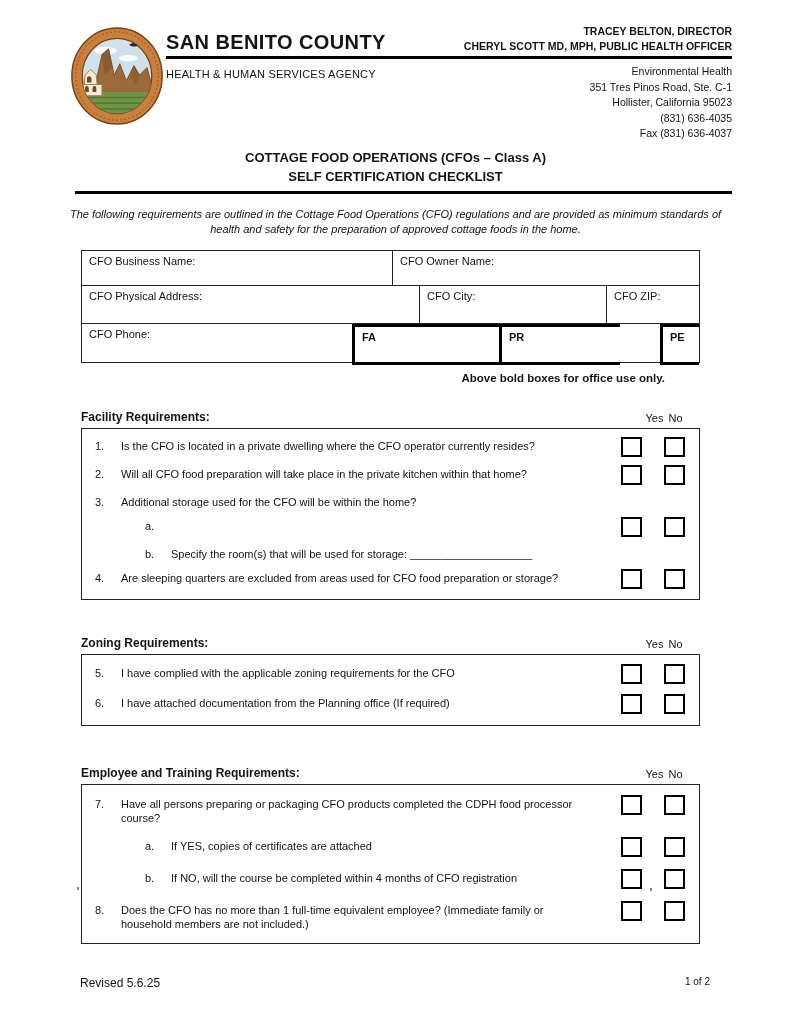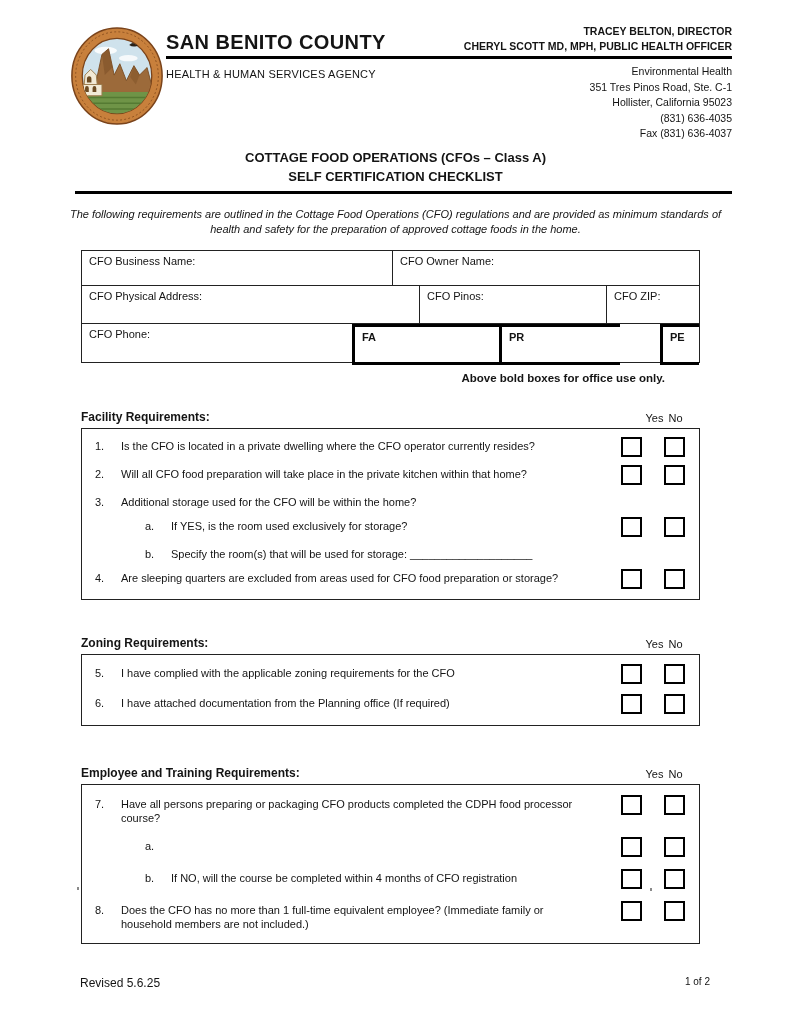--- a/index.html
+++ b/index.html
@@ -123,21 +123,21 @@
         </div>
         <div class="fcell" style="flex:1;">
           <span>CFO Owner Name:</span>
         </div>
       </div>
       <div class="frow r2">
         <div class="fcell" style="width:338px;">
           <span>CFO Physical Address:</span>
         </div>
         <div class="fcell" style="width:187px;">
-          <span>CFO Pinos:</span>
+          <span>CFO City:</span>
         </div>
         <div class="fcell" style="flex:1;">
           <span>CFO ZIP:</span>
         </div>
       </div>
       <div class="frow r3">
         <div class="fcell" style="width:270px;">
           <span>CFO Phone:</span>
         </div>
         <div class="fcell boldcell" style="width:150px;">
@@ -176,21 +176,20 @@
             <span class="cb"></span>
             <span class="cb"></span>
           </span>
       </div>
       <div class="item">
         <span class="num">3.</span>
         <span class="txt">Additional storage used for the CFO will be within the home?</span>
       </div>
       <div class="item sub">
         <span class="num">a.</span>
-        <span class="txt">If YES, is the room used exclusively for storage?</span>
         <span class="cbs">
             <span class="cb"></span>
             <span class="cb"></span>
           </span>
       </div>
       <div class="item sub">
         <span class="num">b.</span>
         <span class="txt">Specify the room(s) that will be used for storage: ____________________</span>
       </div>
       <div class="item">
@@ -240,20 +239,21 @@
       <div class="item">
         <span class="num">7.</span>
         <span class="txt">Have all persons preparing or packaging CFO products completed the CDPH food processor course?</span>
         <span class="cbs">
             <span class="cb"></span>
             <span class="cb"></span>
           </span>
       </div>
       <div class="item sub">
         <span class="num">a.</span>
+        <span class="txt">If YES, copies of certificates are attached</span>
         <span class="cbs">
             <span class="cb"></span>
             <span class="cb"></span>
           </span>
       </div>
       <div class="item sub">
         <span class="num">b.</span>
         <span class="txt">If NO, will the course be completed within 4 months of CFO registration</span>
         <span class="cbs">
             <span class="cb"></span>

